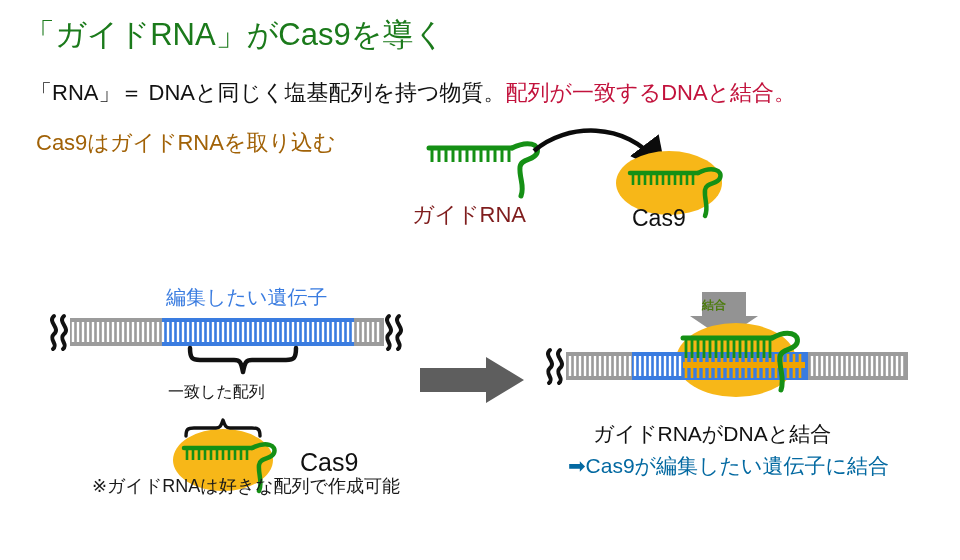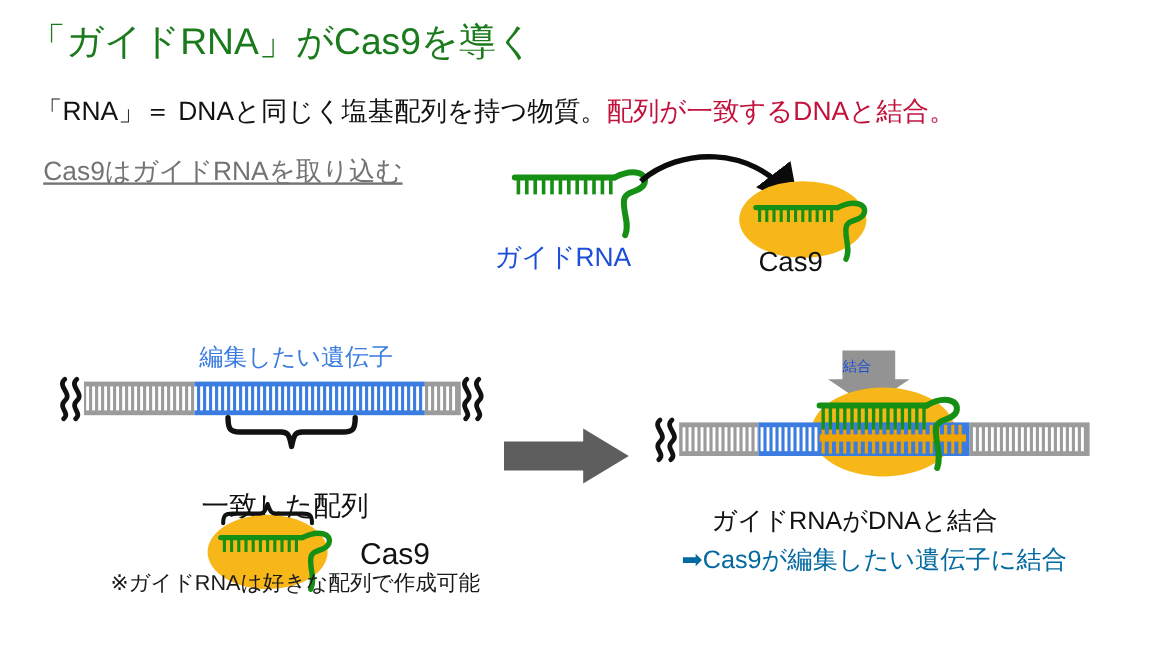--- a/index.html
+++ b/index.html
@@ -13,48 +13,48 @@
   
   #title{
     left:24px;top:14px;font-size:31px;font-weight:400;color:#1B7A1B;
     letter-spacing:0px;white-space:nowrap;
   }
   #lead-line{
     left:30px;top:78px;font-size:22px;color:#121212;white-space:nowrap;
   }
   #lead-line .hl{color:#C2123C;text-align:center;}
   #sub-line{
-    left:36px;top:128px;font-size:22px;color:#737373;white-space:nowrap;text-decoration:underline;
+    left:36px;top:128px;font-size:22px;color:#a16207;white-space:nowrap;
   }
   #grna-label{
-    left:412px;top:200px;font-size:22px;color:#1d4ed8;white-space:nowrap;text-align:center;
+    left:412px;top:200px;font-size:22px;color:#7f1d1d;white-space:nowrap;text-align:center;
   }
   #cas9-label-top{
     left:632px;top:205px;font-size:23px;color:#111;white-space:nowrap;
   }
   #gene-label{
     left:166px;top:284px;font-size:20px;color:#3A7CE0;white-space:nowrap;
   }
   #match-label{
-    left:168px;top:382px;font-size:23px;color:#111;white-space:nowrap;margin-top:24px;
+    left:168px;top:382px;font-size:16px;color:#111;white-space:nowrap;
   }
   #cas9-label-bottom{
     left:300px;top:448px;font-size:25px;color:#111;white-space:nowrap;
   }
   #footnote{
     left:92px;top:474px;font-size:18px;color:#1a1a1a;white-space:nowrap;
   }
   #caption-1{
     left:593px;top:420px;font-size:21px;color:#111;white-space:nowrap;
   }
   #caption-2{
     left:568px;top:452px;font-size:21px;color:#0369a1;white-space:nowrap;
   }
   #bind-label{
-    left:702px;top:297px;font-size:12px;color:#1d4ed8;white-space:nowrap;z-index:6;
+    left:702px;top:297px;font-size:12px;color:#4d7c0f;white-space:nowrap;z-index:6;font-weight:bold;
   }
   svg{display:block;overflow:visible;}
 </style>
 </head>
 <body>
 
 <div class="abs" id="title">「ガイドRNA」がCas9を導く</div>
 
 <div class="abs" id="lead-line">
   <span>「RNA」＝ DNAと同じく塩基配列を持つ物質。</span><span class="hl">配列が一致するDNAと結合。</span>

